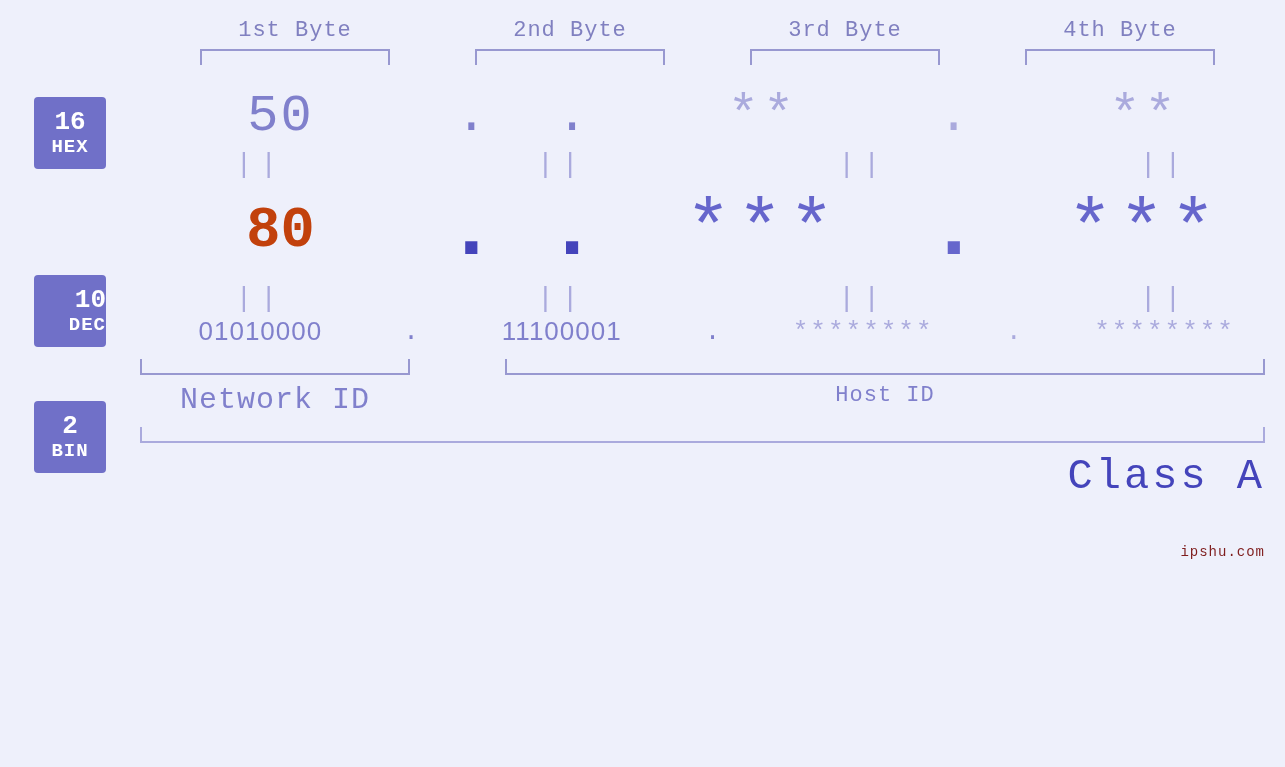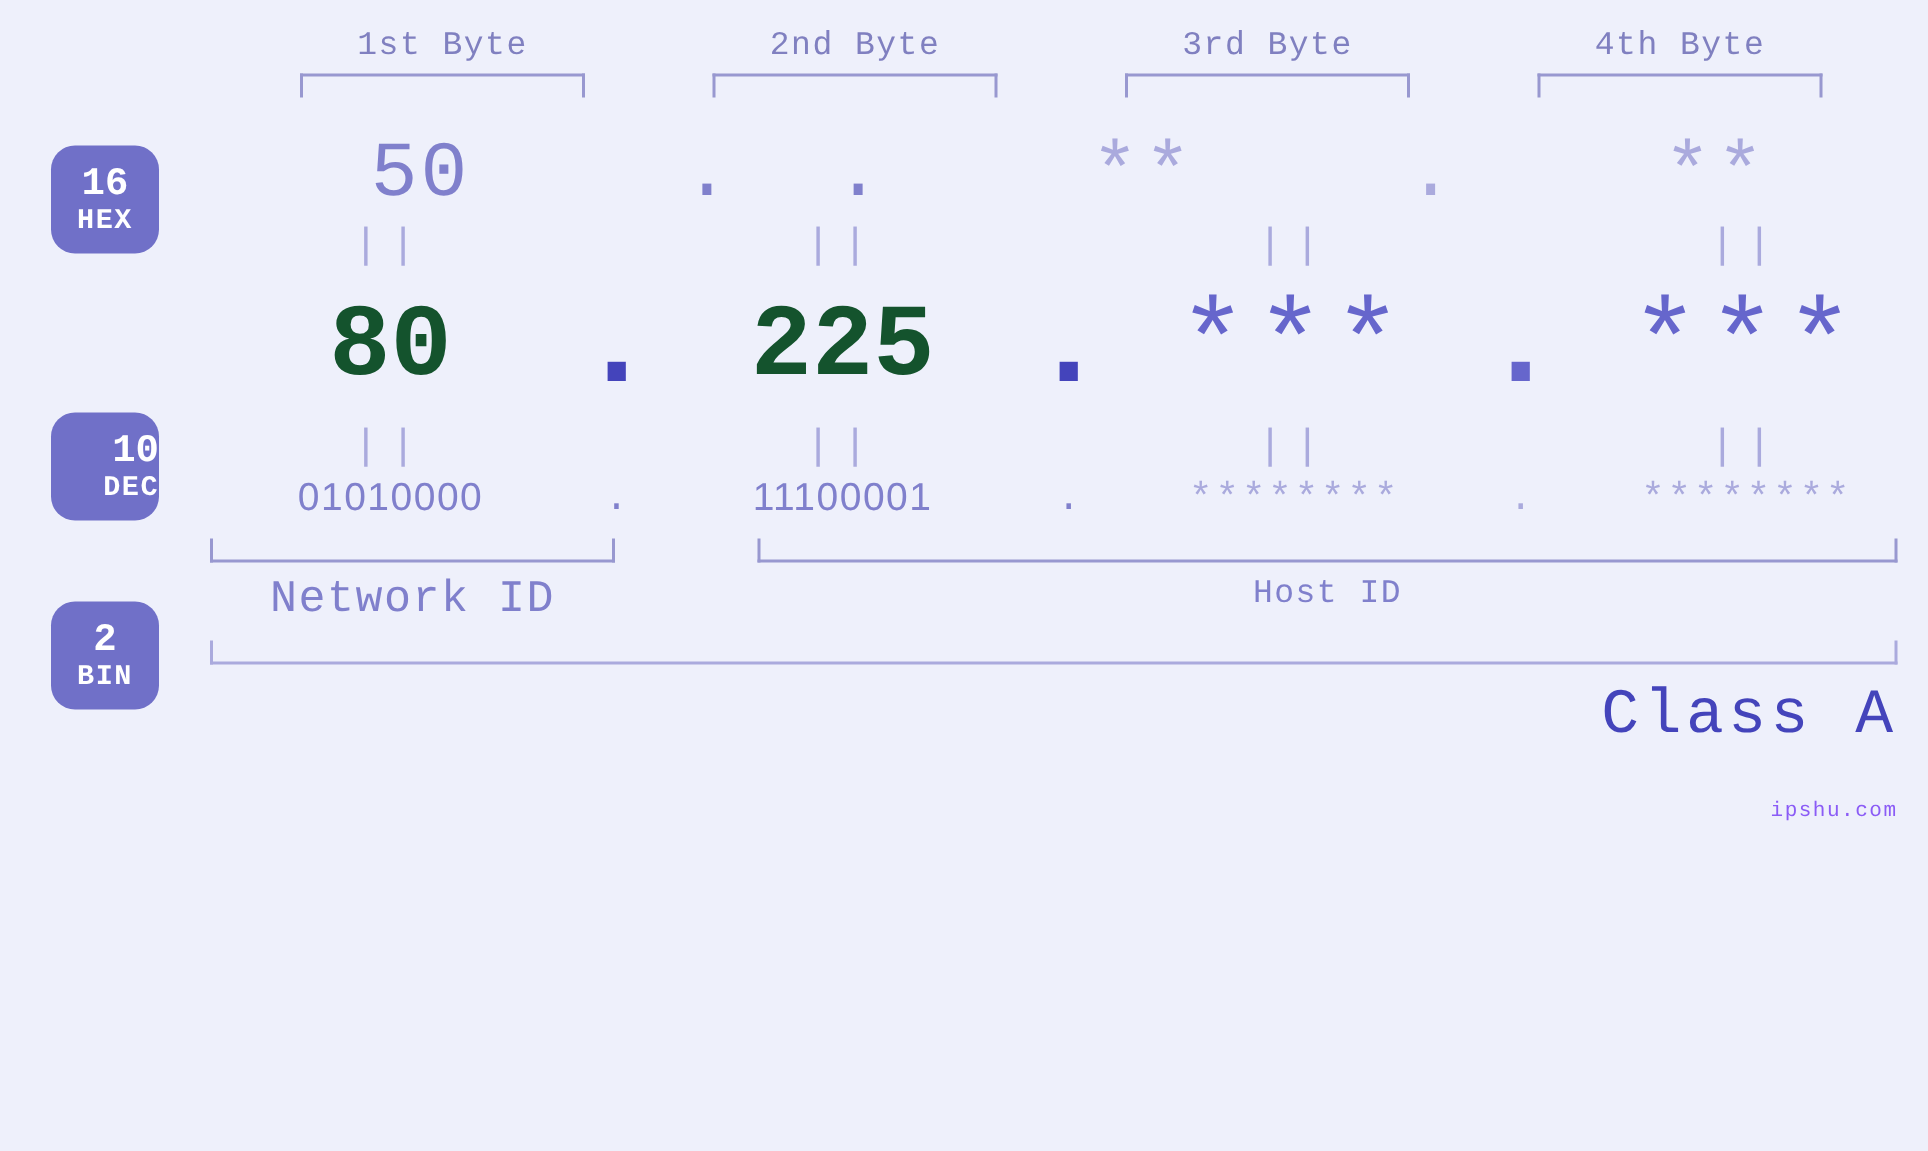--- a/index.html
+++ b/index.html
@@ -63,21 +63,21 @@
       display: flex;
       flex-direction: column;
       align-items: center;
       width: 140px;
       gap: 0px;
     }
 
     .badge {
       background: #7070c8;
       color: white;
-      border-radius: 16px;
+      border-radius: 4px;
       width: 72px;
       height: 72px;
       display: flex;
       flex-direction: column;
       align-items: center;
       justify-content: center;
       margin-bottom: 58px;
     }
 
     .badge:last-child {
@@ -163,22 +163,22 @@
       font-size: 28px;
       letter-spacing: 8px;
     }
 
     .eq-dot-cell {
       width: 40px;
     }
 
     
     .dec-value {
-      color: #14532d;
-      font-size: 68px;
+      color: #c2410c;
+      font-size: 57px;
       font-weight: bold;
       font-family: 'Courier New', Courier, monospace;
     }
 
     .dec-dot {
       color: #4444bb;
       font-size: 86px;
       font-weight: bold;
     }
 
@@ -250,23 +250,23 @@
       font-family: 'Courier New', Courier, monospace;
       text-align: right;
       margin-top: 10px;
       letter-spacing: 3px;
       width: 1100px;
     }
 
     
     .watermark {
       position: absolute;
-      bottom: 11px;
+      bottom: 0;
       right: 20px;
-      color: #8b5cf6;
+      color: #7f1d1d;
       font-size: 14px;
       font-family: 'Courier New', Courier, monospace;
       letter-spacing: 1px;
     }
   </style>
 </head>
 <body>
 
 <div class="container">
 
@@ -337,23 +337,20 @@
         <div class="eq-cell">||</div>
       </div>
 
       <div class="value-row">
         <div class="value-cell">
           <span class="dec-value">80</span>
         </div>
         <div class="dot-cell">
           <span class="dec-dot">.</span>
         </div>
-        <div class="value-cell">
-          <span class="dec-value">225</span>
-        </div>
         <div class="dot-cell">
           <span class="dec-dot">.</span>
         </div>
         <div class="value-cell">
           <span class="dec-masked">***</span>
         </div>
         <div class="dot-cell">
           <span class="dec-dot" style="color:#6666cc;">.</span>
         </div>
         <div class="value-cell">

